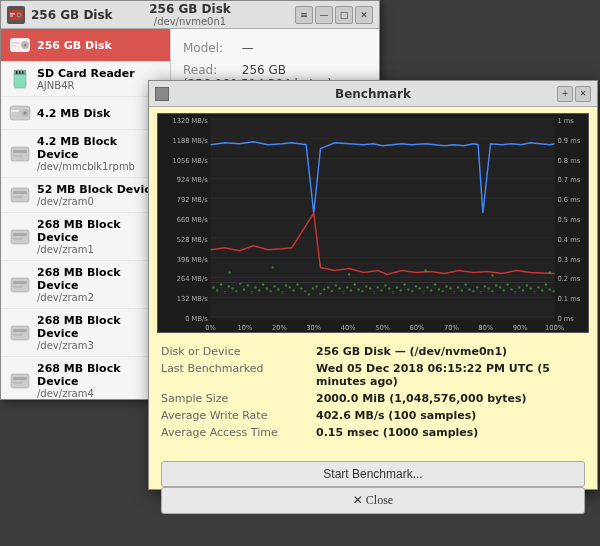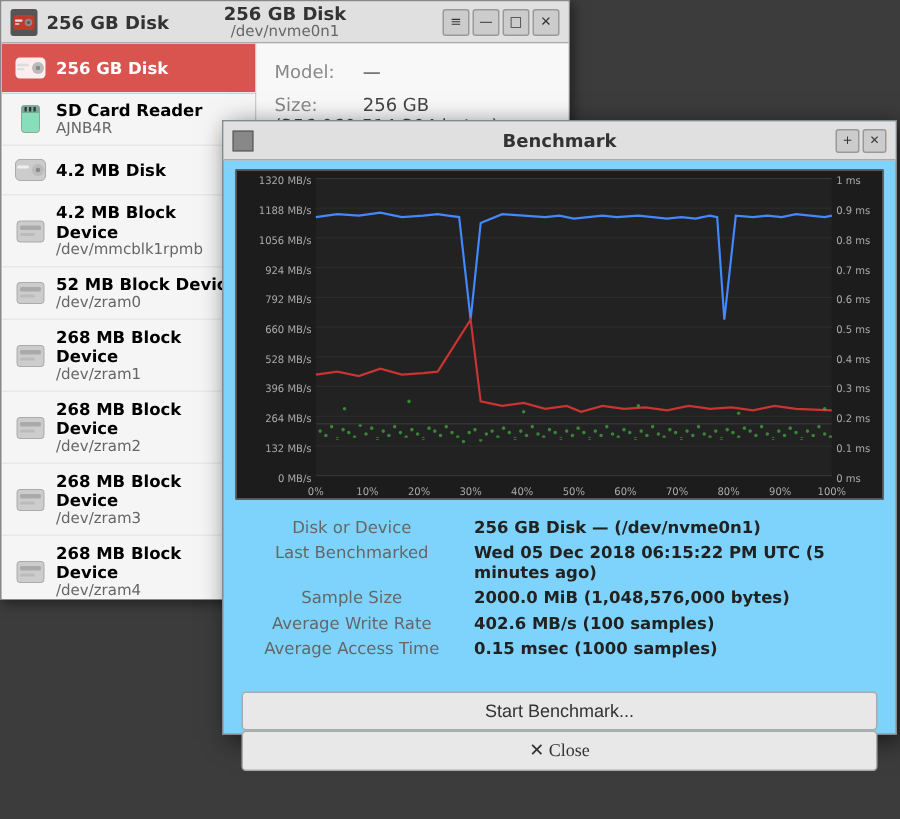--- a/index.html
+++ b/index.html
@@ -117,21 +117,21 @@
       width: 55px;
     }
 
     
     .benchmark-dialog {
       position: absolute;
       top: 80px;
       left: 148px;
       width: 450px;
       height: 410px;
-      background: #7dd3fc;
+      background: #fef9c3;
       border: 1px solid #888;
       box-shadow: 4px 4px 16px rgba(0,0,0,0.6);
     }
 
     .bench-titlebar {
       background: #e0e0e0;
       display: flex;
       align-items: center;
       justify-content: space-between;
       padding: 4px 6px;
@@ -196,21 +196,21 @@
       font-size: 11px;
     }
 
     .stat-row {
       display: flex;
       margin-bottom: 4px;
     }
 
     .stat-label {
       color: #666;
-      text-align: center;
+      text-align: left;
       width: 155px;
       padding-right: 8px;
       flex-shrink: 0;
     }
 
     .stat-value {
       color: #222;
       font-weight: 700;
     }
 
@@ -401,21 +401,21 @@
       </div>
 
     </div>
 
     <div class="right-panel">
       <div class="info-row">
         <span class="info-label">Model:</span>
         <span>—</span>
       </div>
       <div class="info-row">
-        <span class="info-label">Size:</span>
+        <span class="info-label">Read:</span>
         <span>256 GB (256,060,514,304 bytes)</span>
       </div>
     </div>
   </div>
 </div>
 
 <div class="benchmark-dialog">
   <div class="bench-titlebar">
     <div class="bench-tb-left">
       <div class="bench-tb-sq"></div>

